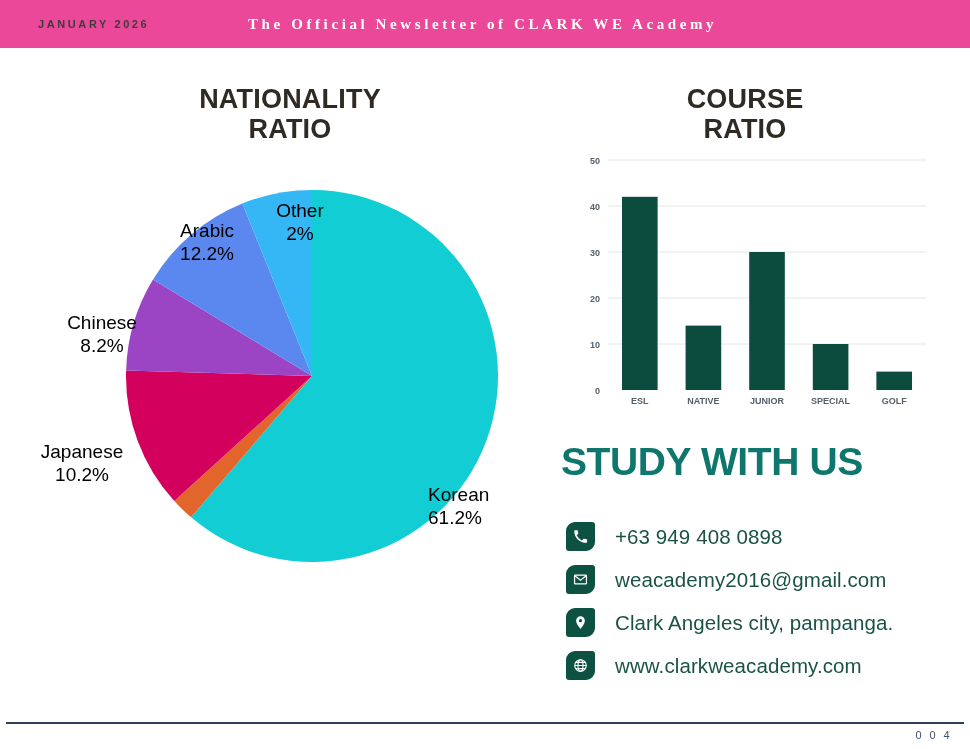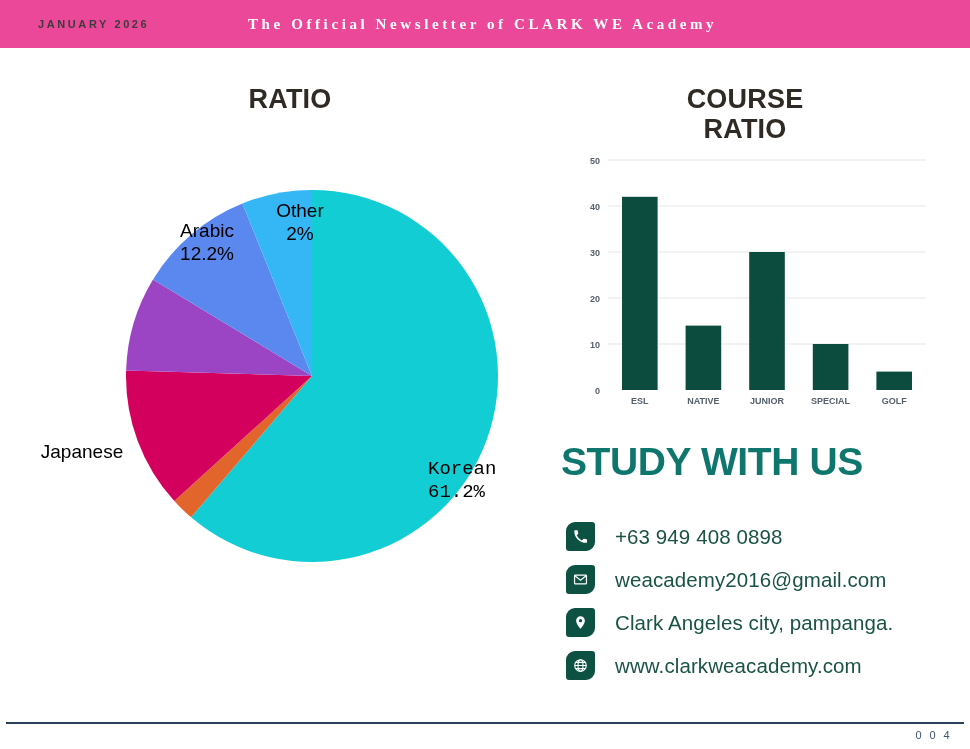--- a/index.html
+++ b/index.html
@@ -140,58 +140,64 @@
 </style>
 </head>
 <body>
 
 <div class="header-bar">
   <span class="header-date">JANUARY 2026</span>
   <span class="header-title">The Official Newsletter of CLARK WE Academy</span>
 </div>
 
 <div class="chart-title" id="nationality-title">
+  <div>NATIONALITY</div>
   <div>RATIO</div>
 </div>
 
 <div class="chart-title" id="course-title">
   <div>COURSE</div>
   <div>RATIO</div>
 </div>
 
 <div class="pie-wrap">
   <svg class="pie-svg" width="560" height="600" viewBox="0 0 560 600">
     <g id="pie-slices">
         <path d="M 312 324 L 312 138 A 186 186 0 1 1 191.10261831202183 465.35000212589784 Z" fill="#12cdd4"></path>
         <path d="M 312 324 L 191.10261831202183 465.35000212589784 A 186 186 0 0 1 174.32434441343858 449.06563820174796 Z" fill="#e2662c"></path>
         <path d="M 312 324 L 174.32434441343858 449.06563820174796 A 186 186 0 0 1 126.08299780875191 318.4440755747171 Z" fill="#d4005e"></path>
         <path d="M 312 324 L 126.08299780875191 318.4440755747171 A 186 186 0 0 1 153.00536021691167 227.47692234369038 Z" fill="#9b45c4"></path>
         <path d="M 312 324 L 153.00536021691167 227.47692234369038 A 186 186 0 0 1 242.3774100141323 151.52190004623847 Z" fill="#5b88ee"></path>
         <path d="M 312 324 L 242.3774100141323 151.52190004623847 A 186 186 0 0 1 311.9999999999998 138 Z" fill="#35b7f5"></path>
       </g>
   </svg>
 
-  <div class="pie-label" style="left:428px; top:406px; text-align:left;font-family:Liberation Mono, monospace;">
+  <div class="pie-label" style="left:428px; top:432px; text-align:left;">
     <span>Korean</span>
     <span class="pct">61.2%</span>
   </div>
 
   <div class="pie-label" style="left:250px; top:148px; width:100px;">
     <span>Other</span>
     <span class="pct">2%</span>
   </div>
 
   <div class="pie-label" style="left:152px; top:168px; width:110px;">
     <span>Arabic</span>
     <span class="pct">12.2%</span>
   </div>
 
+  <div class="pie-label" style="left:42px; top:260px; width:120px;">
+    <span>Chinese</span>
+    <span class="pct">8.2%</span>
+  </div>
 
   <div class="pie-label" style="left:12px; top:389px; width:140px;">
     <span>Japanese</span>
+    <span class="pct">10.2%</span>
   </div>
 
 </div>
 
 <div class="bar-wrap">
   <svg class="bar-svg" width="362" height="280" viewBox="0 0 362 280">
     <g id="bar-grid">
         <line x1="40" x2="358" y1="198" y2="198" stroke="#e4e6e6" stroke-width="1"></line>
         <line x1="40" x2="358" y1="152" y2="152" stroke="#e4e6e6" stroke-width="1"></line>
         <line x1="40" x2="358" y1="106" y2="106" stroke="#e4e6e6" stroke-width="1"></line>

